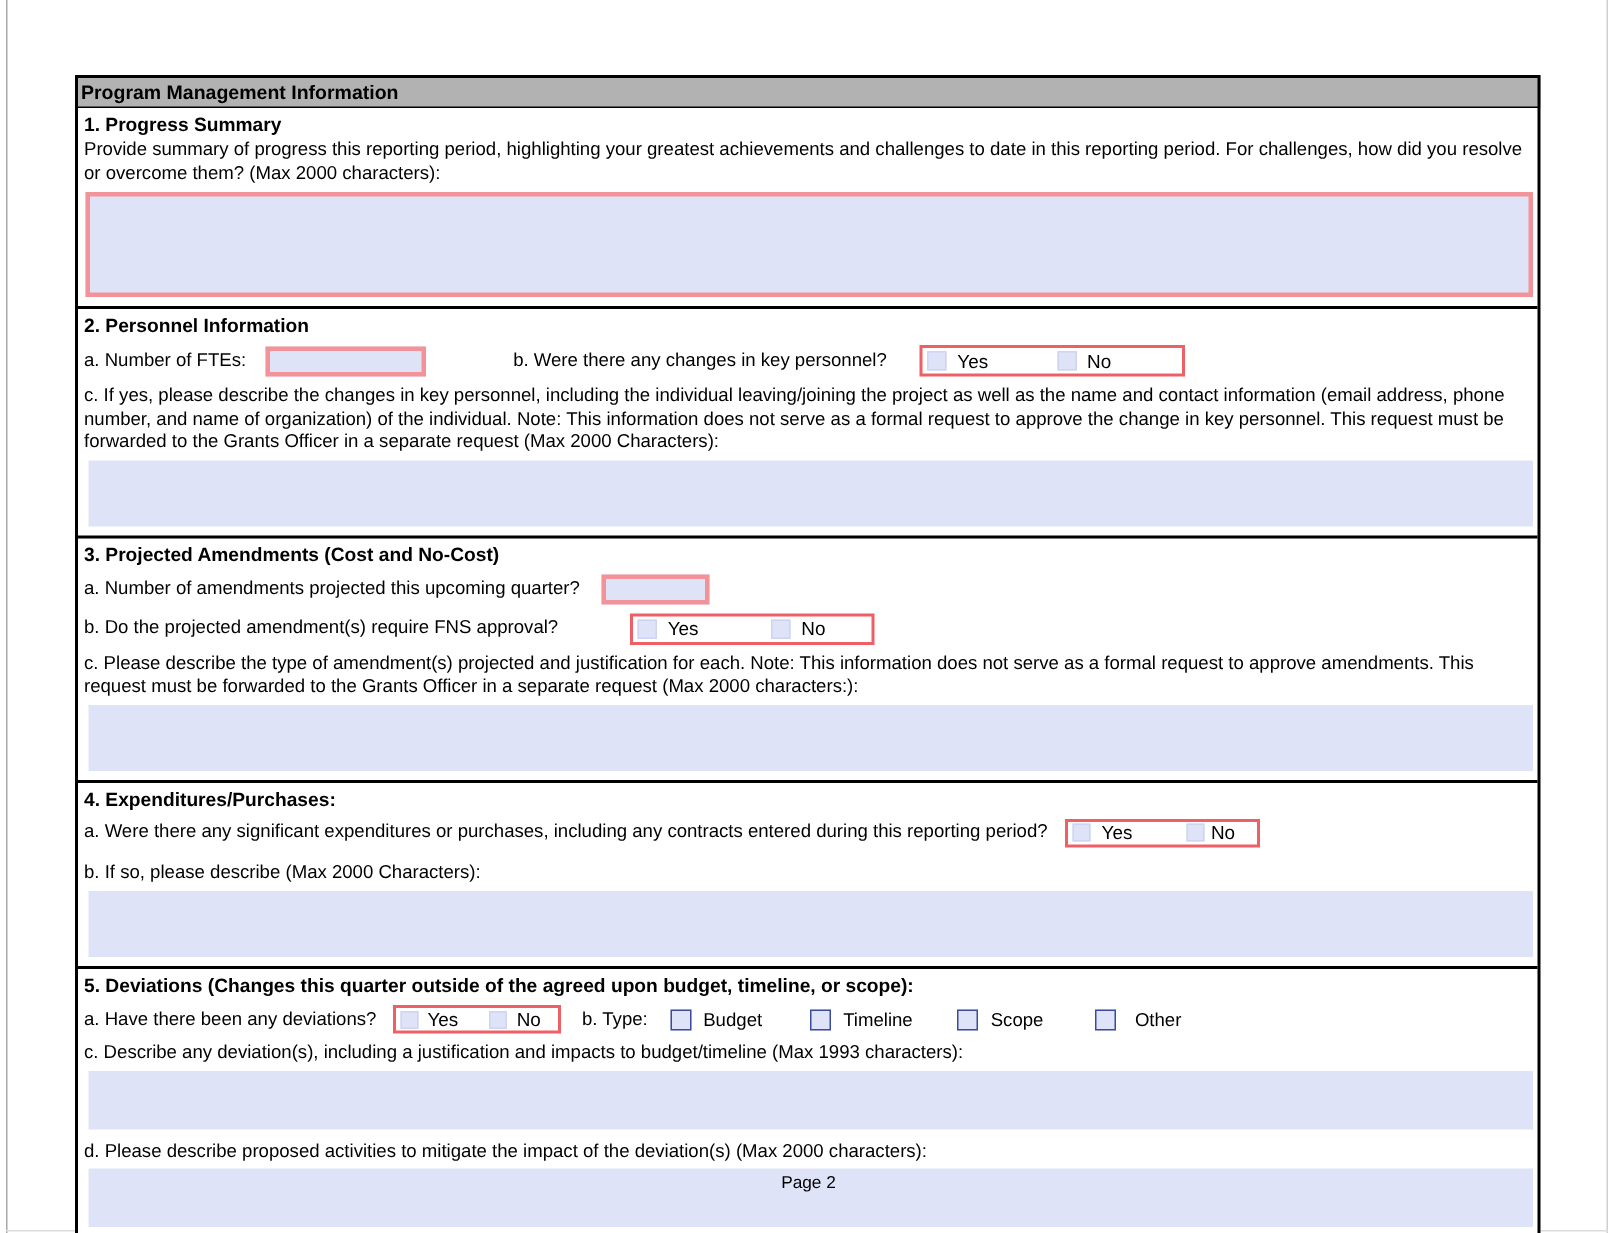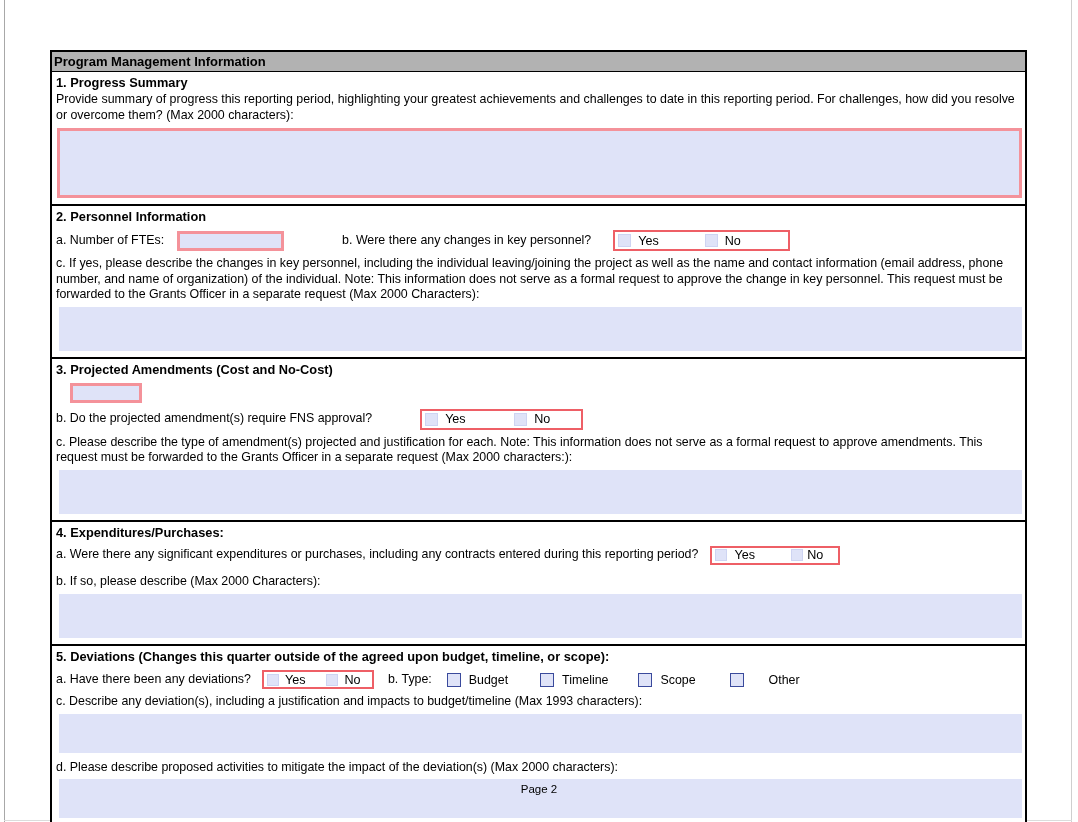--- a/index.html
+++ b/index.html
@@ -110,20 +110,21 @@
           </div>
         </div>
       </div>
       <div class="desc">c. If yes, please describe the changes in key personnel, including the individual leaving/joining the project as well as the name and contact information (email address, phone number, and name of organization) of the individual. Note: This information does not serve as a formal request to approve the change in key personnel. This request must be forwarded to the Grants Officer in a separate request (Max 2000 Characters):</div>
       <textarea class="plain-textarea" style=""></textarea>
     </div>
 
     <div class="section">
       <div class="sec-title">3. Projected Amendments (Cost and No-Cost)</div>
       <div class="field-row">
+        <span class="label">a. Number of amendments projected this upcoming quarter?</span>
         <input class="num-input" style="width: 72px; margin-left: 14px;" value="">
       </div>
       <div class="field-row">
         <span class="label">b. Do the projected amendment(s) require FNS approval?</span>
         <div class="yn-group" style="width:163px; margin-left:48px;">
           <div class="yn-half" style="width:56%;">
             <span class="cb"></span>
             <span class="yn-label">Yes</span>
           </div>
           <div class="yn-half" style="width:44%;">
@@ -177,21 +178,21 @@
           <span class="type-label">Budget</span>
         </div>
         <div class="type-item" style="margin-left:32px;">
           <span class="type-cb"></span>
           <span class="type-label">Timeline</span>
         </div>
         <div class="type-item" style="margin-left:30px;text-align:center;">
           <span class="type-cb"></span>
           <span class="type-label">Scope</span>
         </div>
-        <div class="type-item" style="margin-left:34px;gap:12px;">
+        <div class="type-item" style="margin-left:34px;">
           <span class="type-cb"></span>
           <span class="type-label" style="margin-left:13px;">Other</span>
         </div>
       </div>
       <div class="desc">c. Describe any deviation(s), including a justification and impacts to budget/timeline (Max 1993 characters):</div>
       <textarea class="plain-textarea short" style=""></textarea>
       <div class="desc" style="margin-top:7px;">d. Please describe proposed activities to mitigate the impact of the deviation(s) (Max 2000 characters):</div>
       <textarea class="plain-textarea short" style=""></textarea>
     </div>
 

